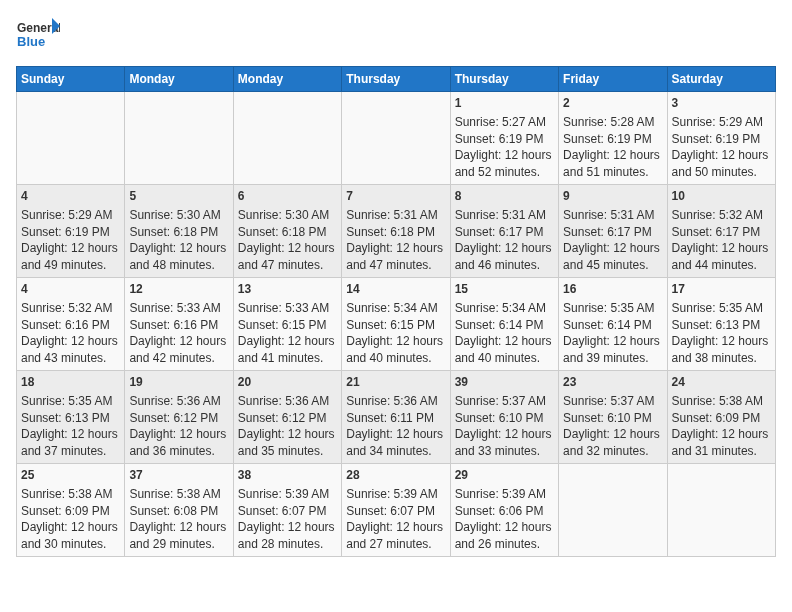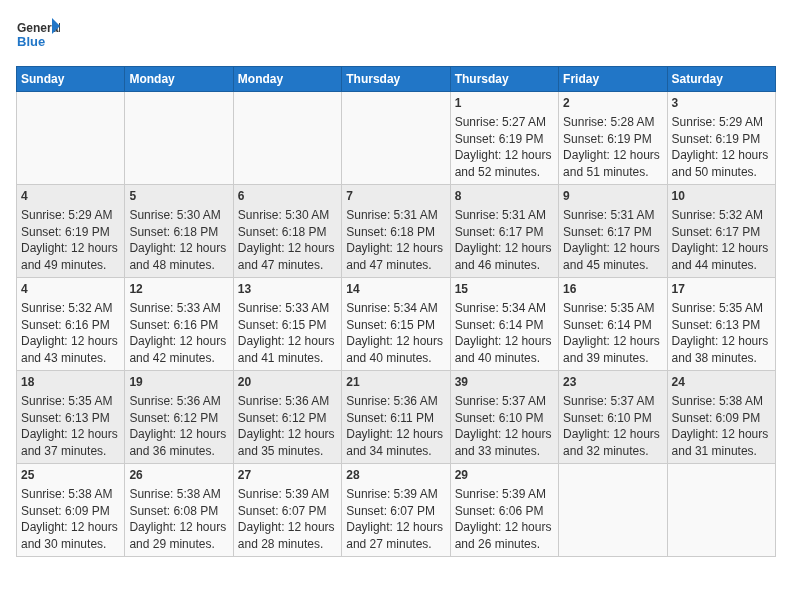--- a/index.html
+++ b/index.html
@@ -209,25 +209,25 @@
           <span class="day-num">24</span>
           <div class="day-info">Sunrise: 5:38 AM<br>Sunset: 6:09 PM<br>Daylight: 12 hours<br>and 31 minutes.</div>
         </td>
       </tr>
       <tr>
         <td>
           <span class="day-num">25</span>
           <div class="day-info">Sunrise: 5:38 AM<br>Sunset: 6:09 PM<br>Daylight: 12 hours<br>and 30 minutes.</div>
         </td>
         <td>
-          <span class="day-num">26</span>
+          <span class="day-num">37</span>
           <div class="day-info">Sunrise: 5:38 AM<br>Sunset: 6:08 PM<br>Daylight: 12 hours<br>and 29 minutes.</div>
         </td>
         <td>
-          <span class="day-num">27</span>
+          <span class="day-num">38</span>
           <div class="day-info">Sunrise: 5:39 AM<br>Sunset: 6:07 PM<br>Daylight: 12 hours<br>and 28 minutes.</div>
         </td>
         <td>
           <span class="day-num">28</span>
           <div class="day-info">Sunrise: 5:39 AM<br>Sunset: 6:07 PM<br>Daylight: 12 hours<br>and 27 minutes.</div>
         </td>
         <td>
           <span class="day-num">29</span>
           <div class="day-info">Sunrise: 5:39 AM<br>Sunset: 6:06 PM<br>Daylight: 12 hours<br>and 26 minutes.</div>
         </td>

